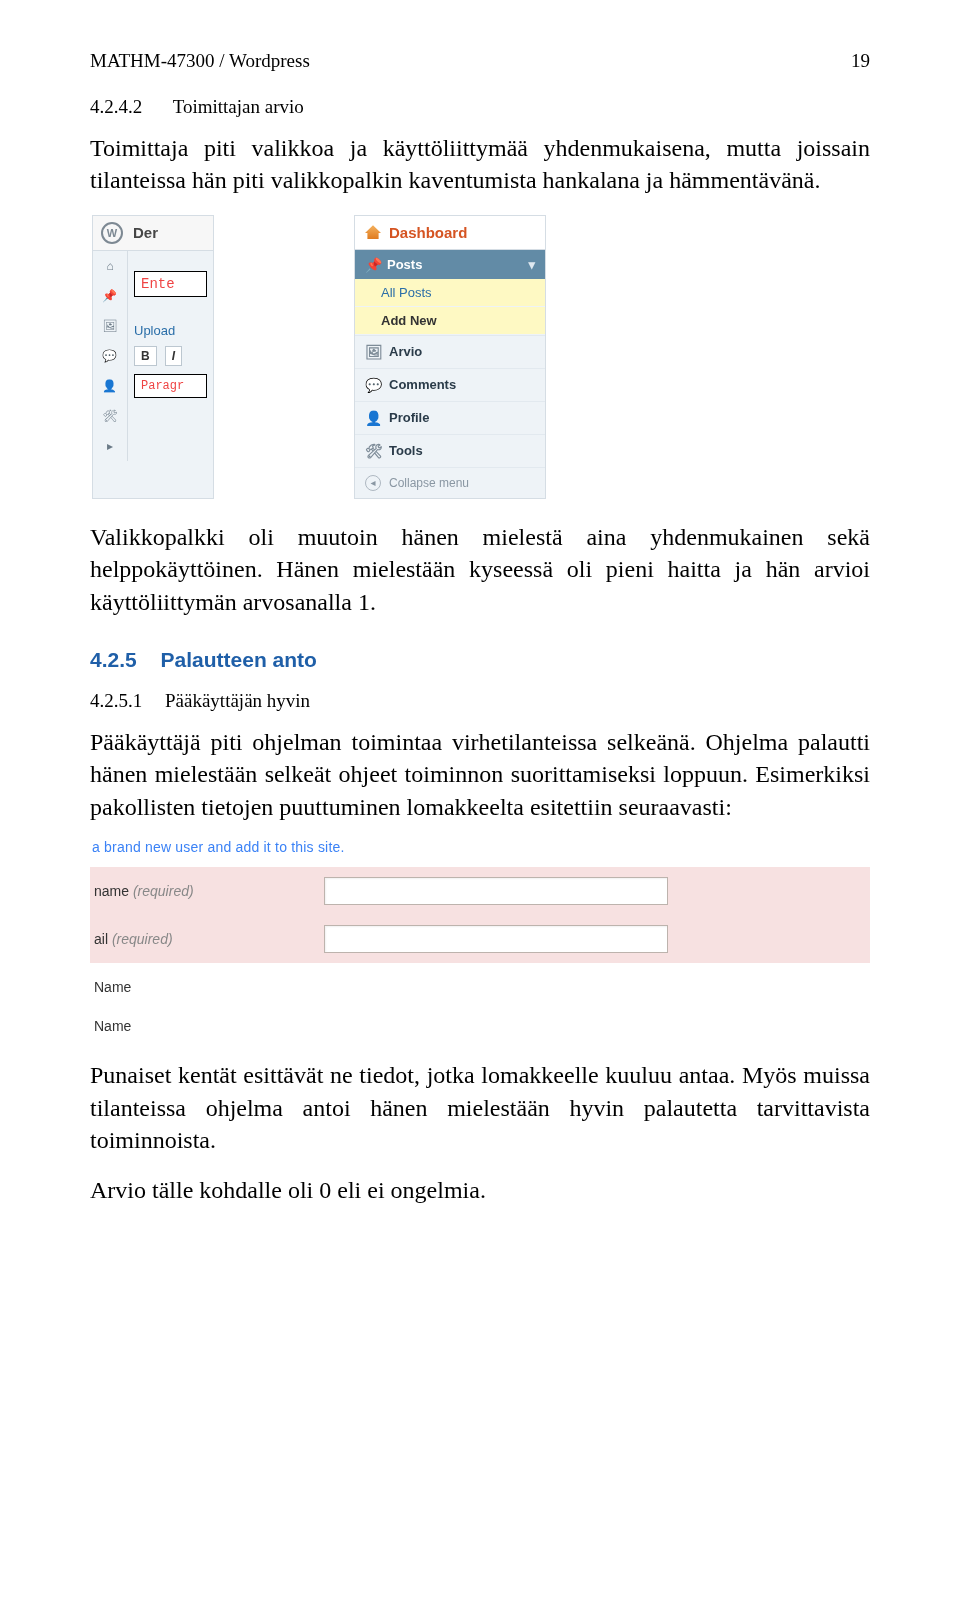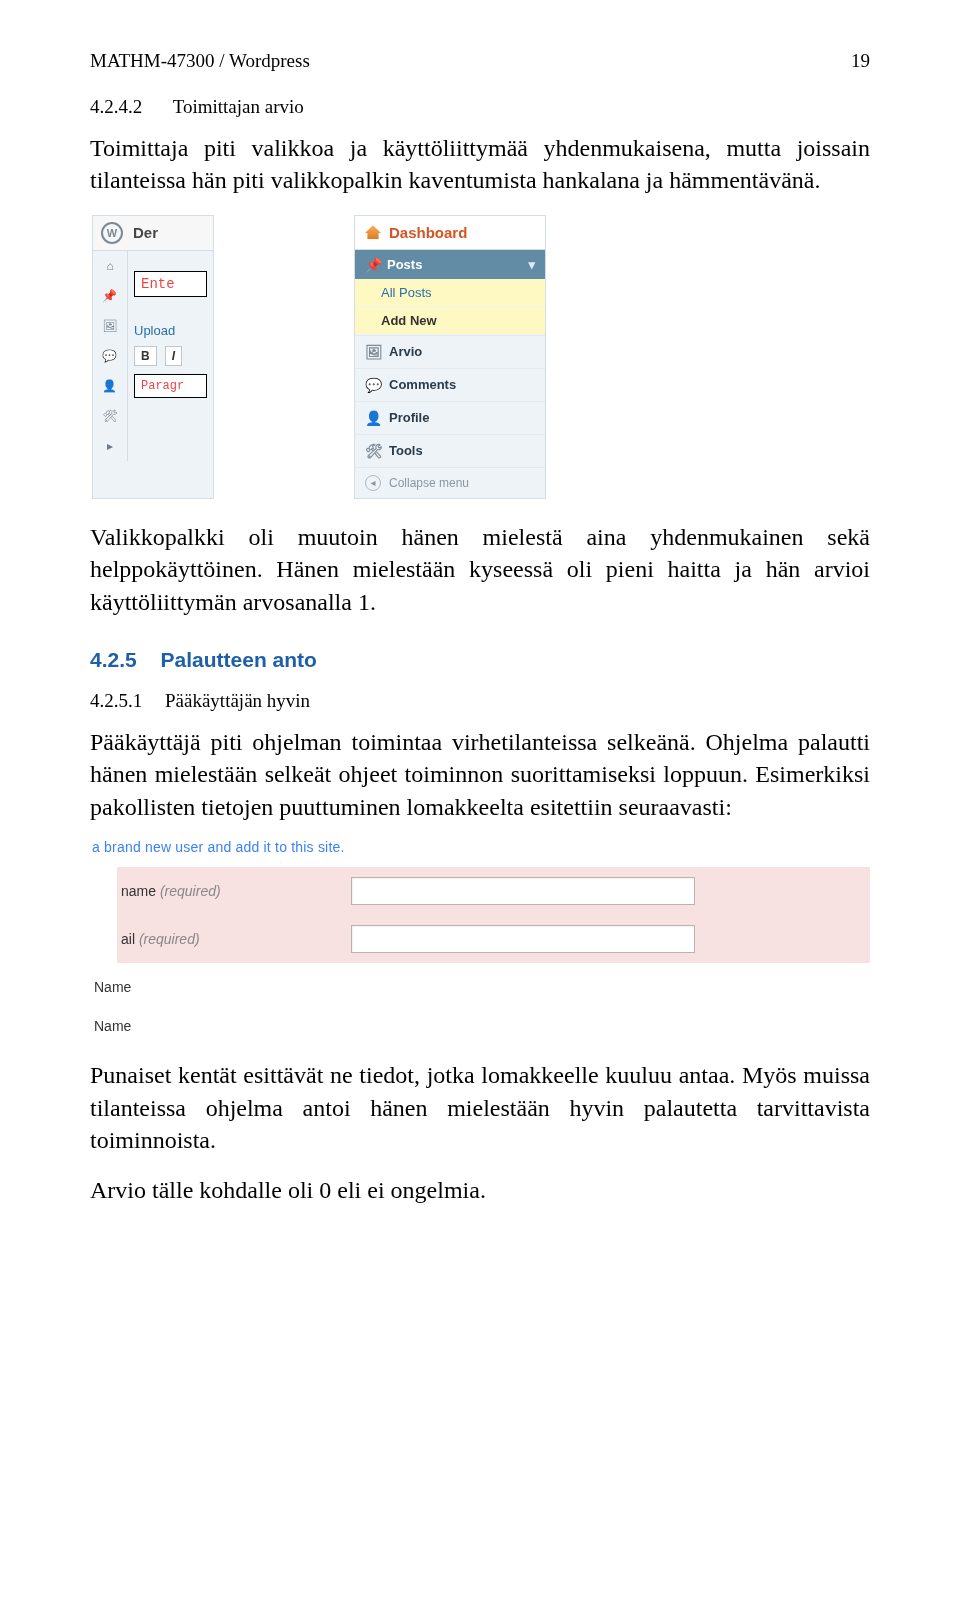--- a/index.html
+++ b/index.html
@@ -192,21 +192,21 @@
     color: #3b82f6;
     font-size: 14px;
     padding: 2px 0 12px 2px;
     letter-spacing: 0.2px;
   }
   .form-shot .row {
     display: flex;
     align-items: center;
     min-height: 48px;
   }
-  .form-shot .row.req { background: #f7e1e1; margin-left: 27px; }
+  .form-shot .row.req { background: #f7e1e1; }
   .form-shot .lbl {
     width: 230px;
     padding-left: 4px;
     color: #333;
   }
   .form-shot .lbl .req-txt { color: #888; font-style: italic; }
   .form-shot .field {
     flex: 1;
   }
   .form-shot .field input {

